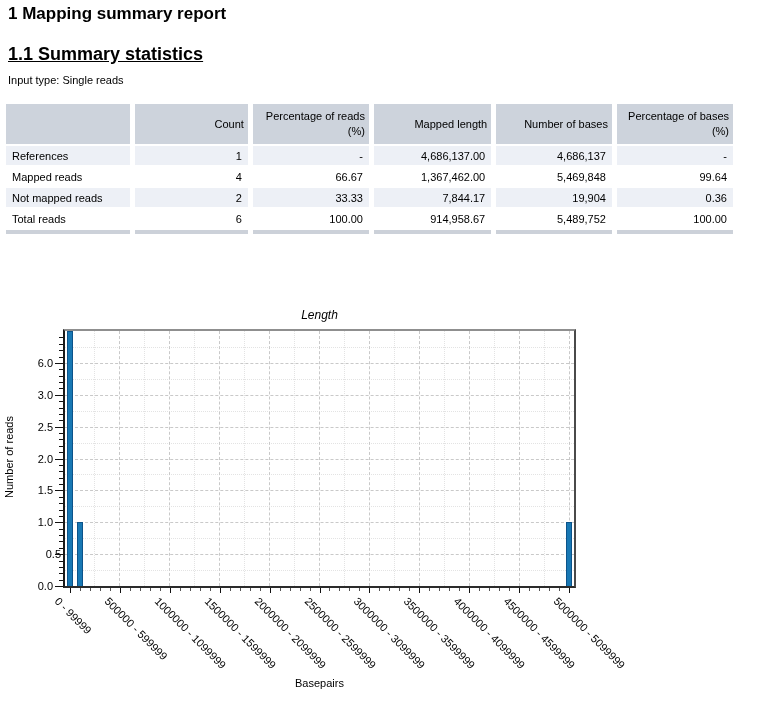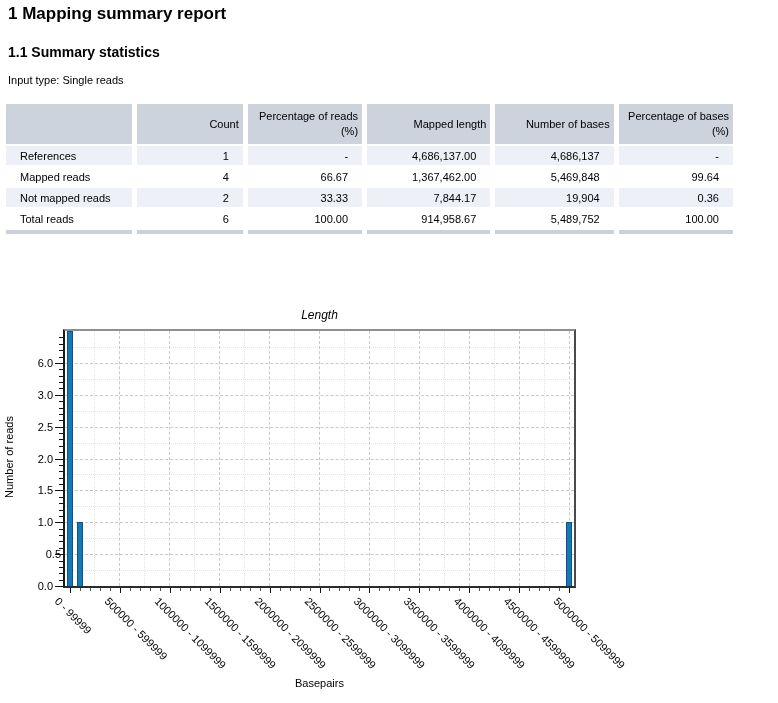--- a/index.html
+++ b/index.html
@@ -1,28 +1,28 @@
 <!DOCTYPE html>
 <html><head>
 <meta charset="utf-8">
 <style>
   html,body{margin:0;padding:0;background:#ffffff;}
   body{font-family:"Liberation Sans","DejaVu Sans",sans-serif;color:#000;}
   #root{position:relative;width:738px;height:703px;background:#fff;overflow:hidden;}
 
   .h1{position:absolute;left:8px;top:4px;font-size:17px;font-weight:bold;}
-  .h2{position:absolute;left:8px;font-size:14px;font-weight:bold;}
+  .h2{position:absolute;left:8px;font-size:18px;font-weight:bold;text-decoration:underline;}
   #section1-title{top:44px;}
   #section2-title{top:263px;}
   #input-type{position:absolute;left:8px;top:74px;font-size:11px;}
 
   
   #summary-table{position:absolute;left:1px;top:102px;border-collapse:separate;border-spacing:5px 2px;font-size:11px;}
   #summary-table th{background:#cdd3dc;font-weight:normal;text-align:center;vertical-align:middle;height:38px;padding:1px 4px;white-space:pre-line;line-height:1.35;}
-  #summary-table td{height:17px;padding:1px 14px;vertical-align:middle;}
+  #summary-table td{height:17px;padding:1px 6px;vertical-align:middle;}
   #summary-table .col-label{width:118px;text-align:left;}
   #summary-table .col-num{width:110px;text-align:right;}
   #summary-table tr.stripe td{background:#edf0f6;}
   #summary-table tr.plain td{background:#ffffff;}
   #summary-table tr.footer-strip td{height:4px;padding:0;background:#ccd1d9;}
 
   
   #chart{position:absolute;left:0;top:300px;width:640px;height:403px;}
   #chart-title{position:absolute;left:63px;top:8px;width:513px;text-align:center;font-size:12px;font-style:italic;}
   #plot-area{position:absolute;left:63px;top:29px;width:509px;height:255px;background:#fff;

